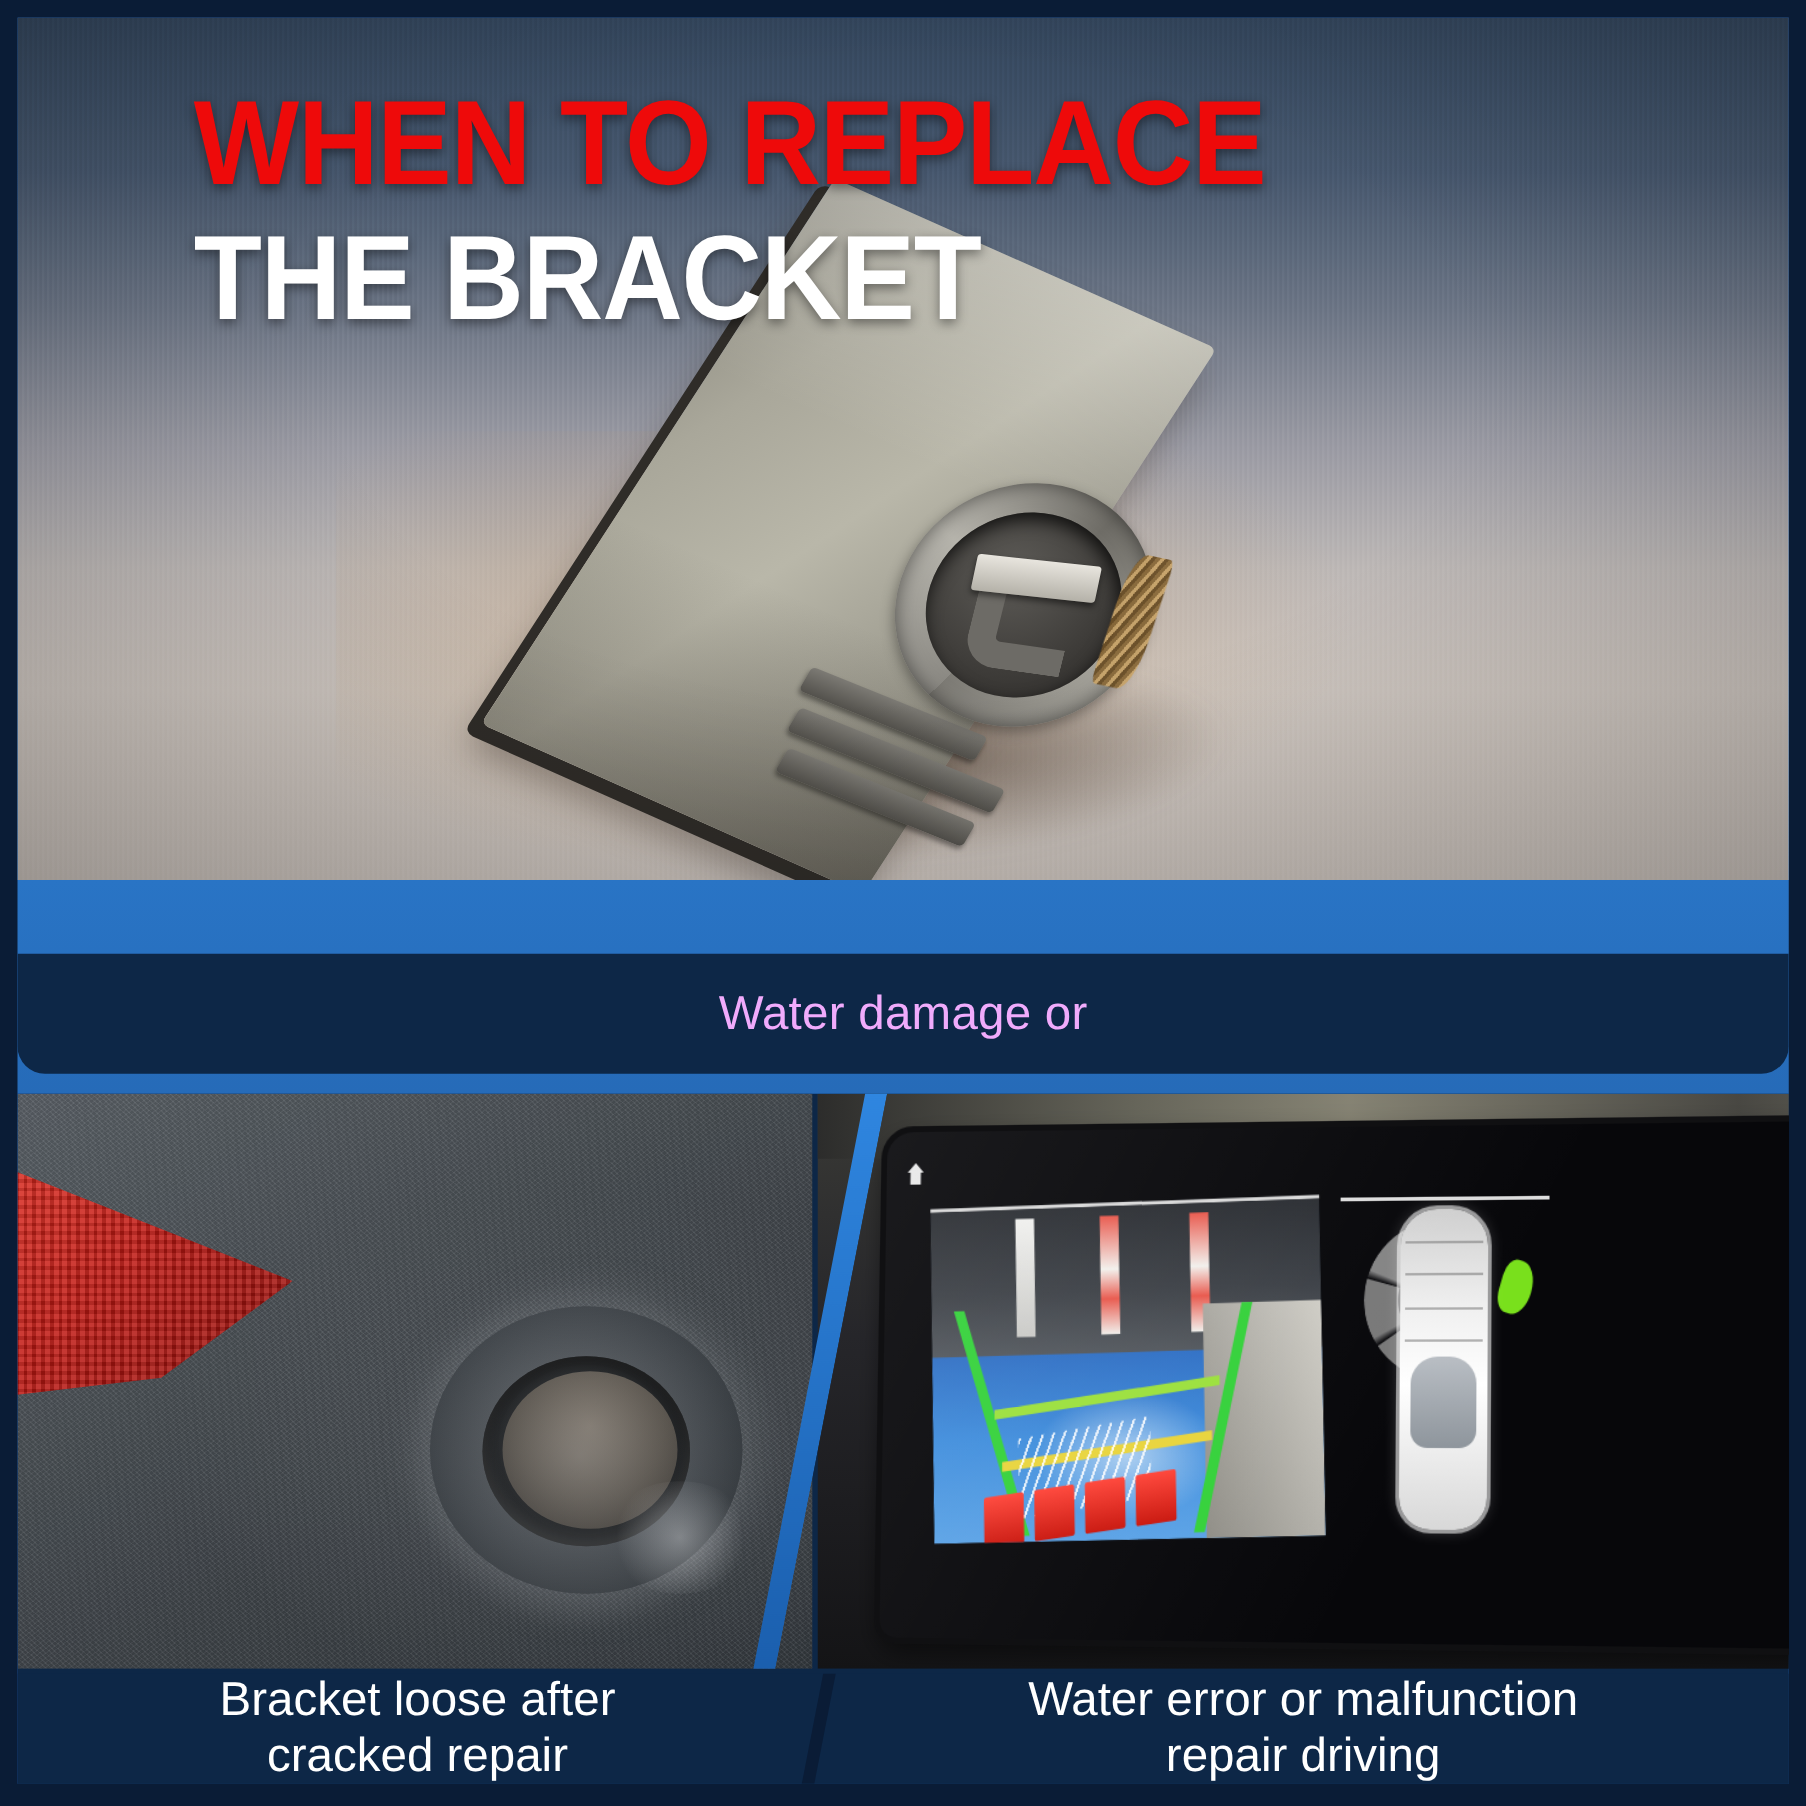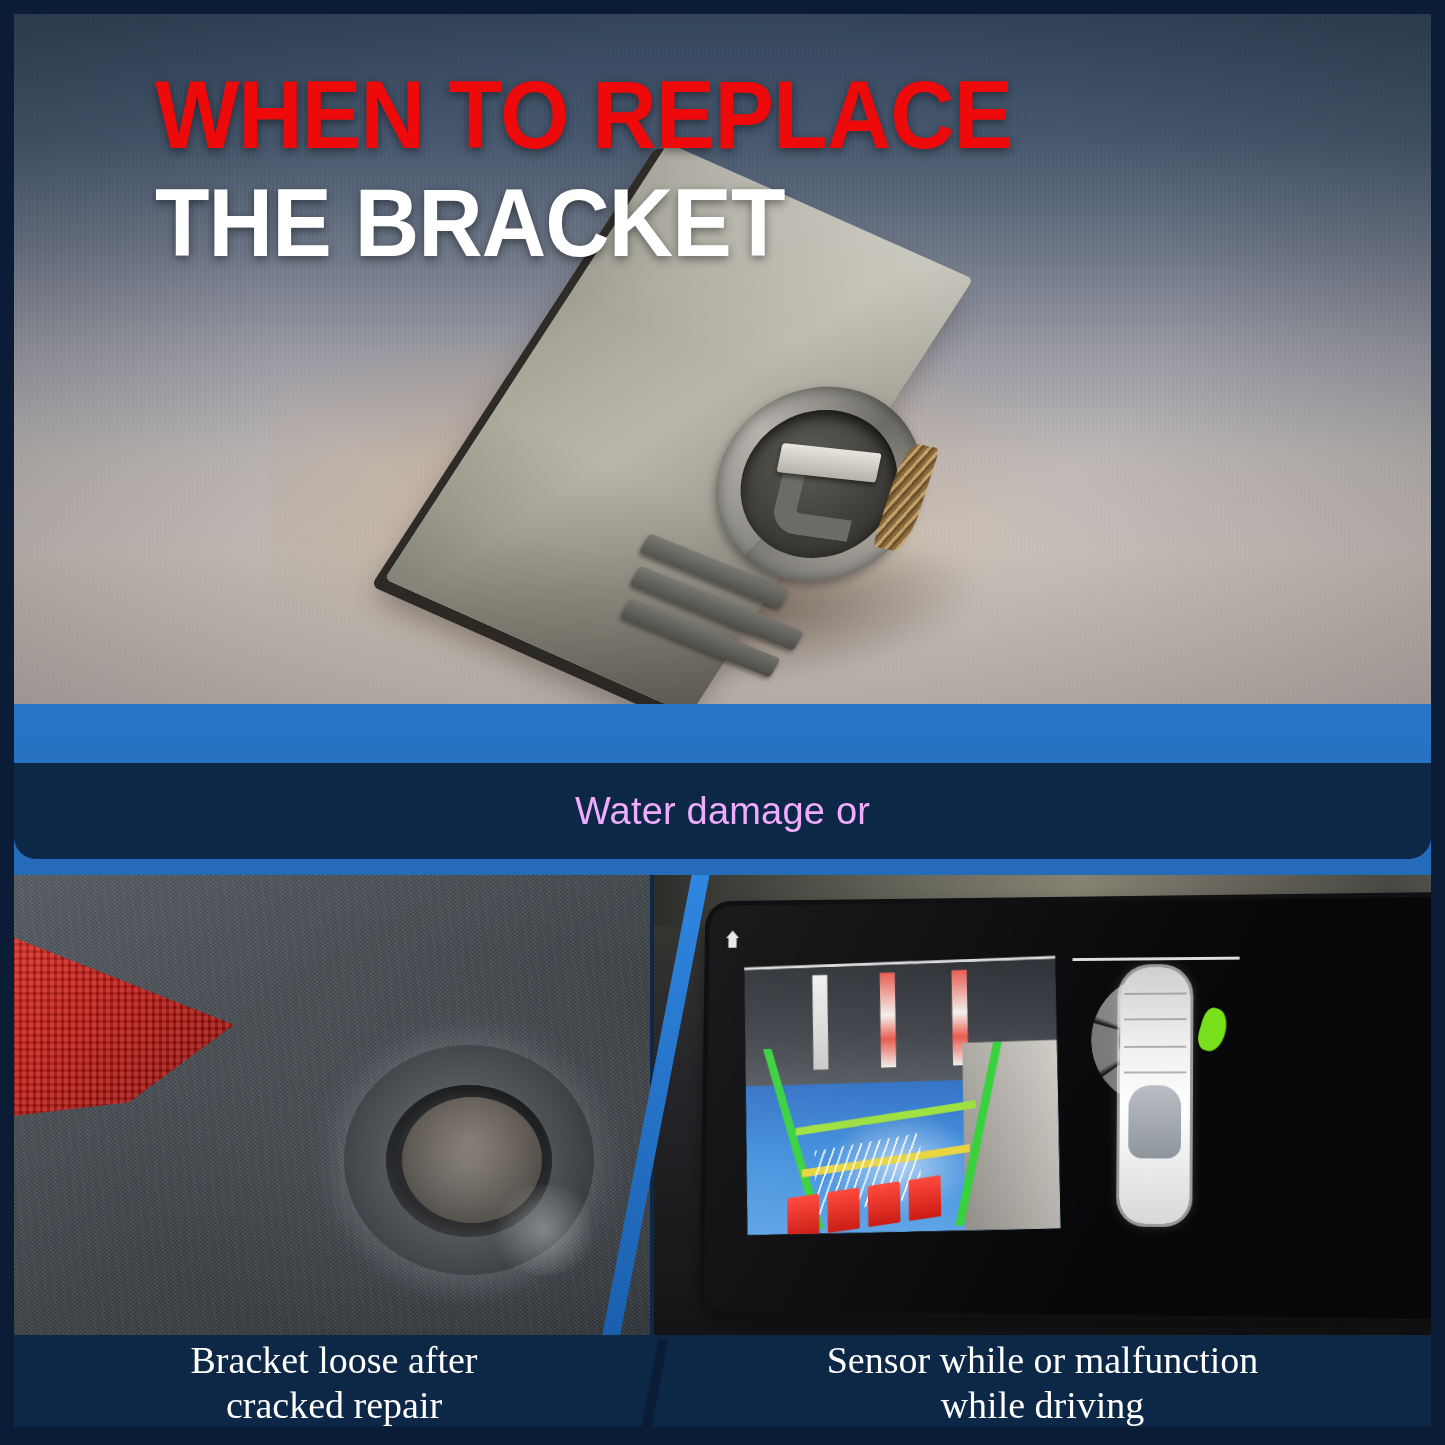--- a/index.html
+++ b/index.html
@@ -356,21 +356,21 @@
   
   .cap-bottom-wrap{
     position:absolute; left:0; top:1325px; width:100%; bottom:0;
     background:#0d2747;
     display:flex;
   }
   .cap-b{
     position:relative;
     display:flex; align-items:center; justify-content:center; text-align:center;
     color:#fff; font-size:38px; line-height:1.18;
-    flex:1; padding:0 12px;font-family:Liberation Serif, serif;
+    flex:1; padding:0 12px;
   }
   .cap-b.left{ flex:0 0 640px; }
   .cap-sep{
     position:absolute; left:636px; top:0; width:10px; height:100%;
     background:#0a1c36; transform:skewX(-11deg);
   }
 </style>
 </head>
 <body>
 
@@ -491,21 +491,21 @@
 
   <div class="cap-bottom-wrap">
     <div class="cap-b left">
       <div>
         <div>Bracket loose after</div>
         <div>cracked repair</div>
       </div>
     </div>
     <div class="cap-b">
       <div>
-        <div>Sensor while or malfunction</div>
-        <div>while driving</div>
+        <div>Water error or malfunction</div>
+        <div>repair driving</div>
       </div>
     </div>
     <div class="cap-sep"></div>
   </div>
 
  </div>
 </div>
 
 </body></html>

